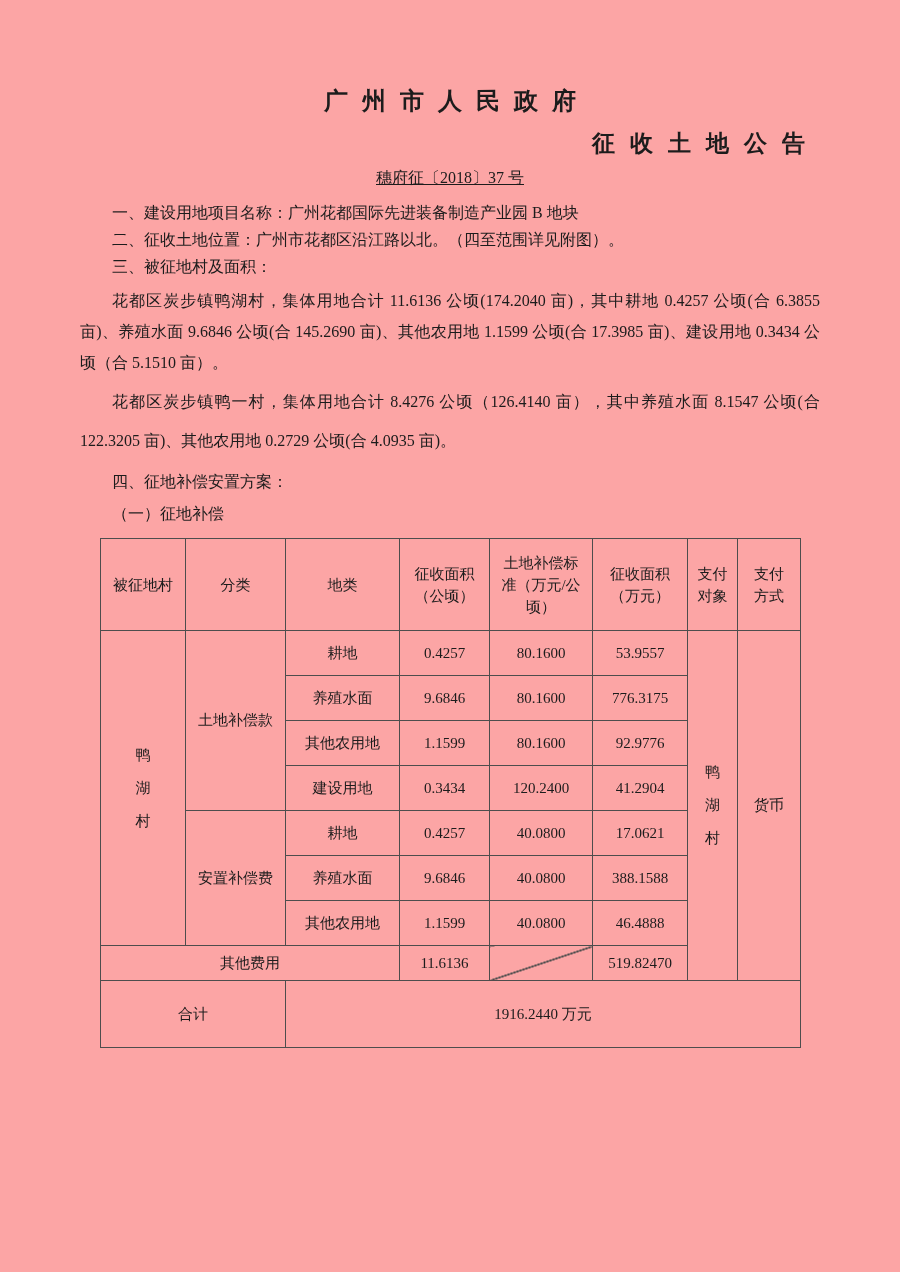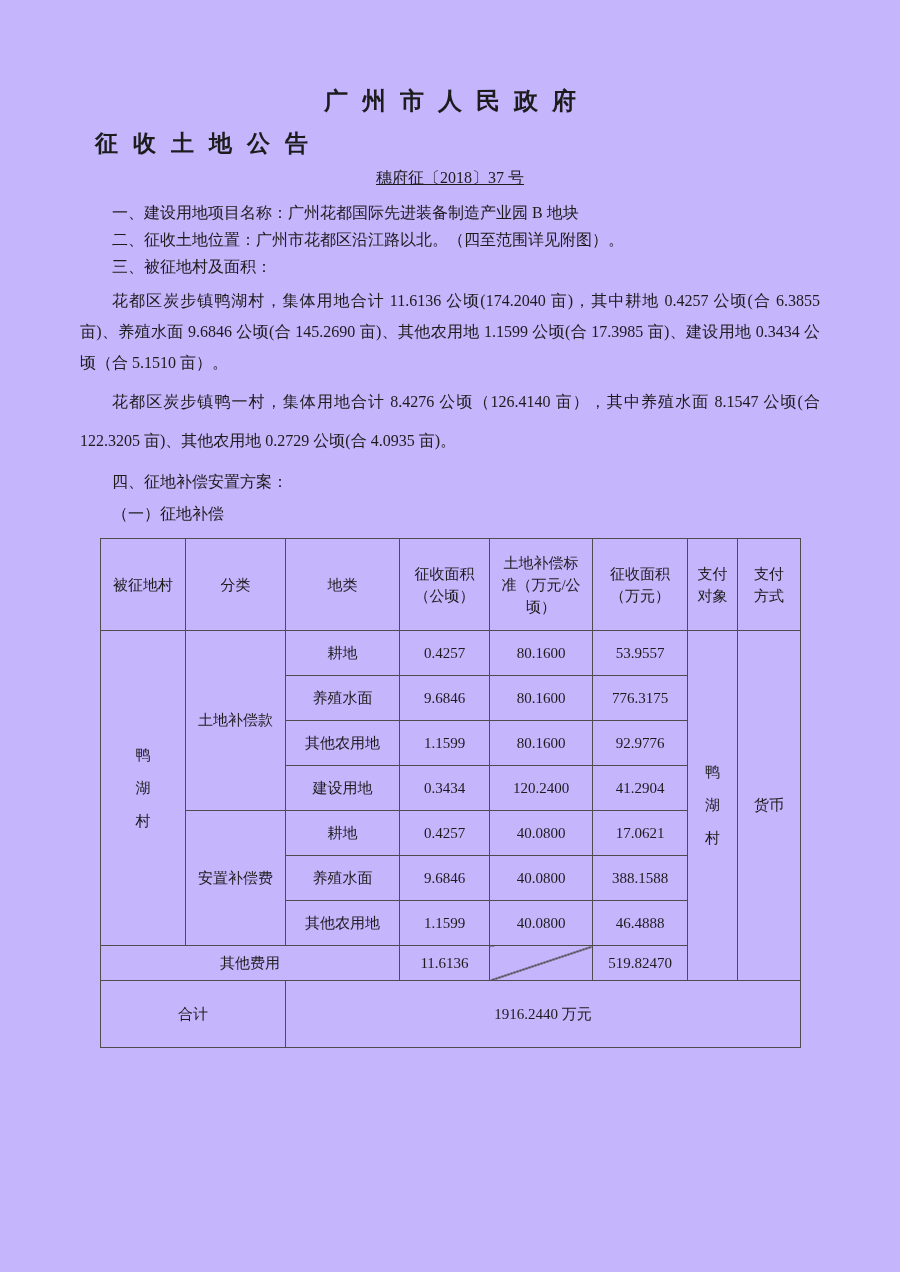--- a/index.html
+++ b/index.html
@@ -1,38 +1,38 @@
 <!DOCTYPE html>
 <html><head>
 <meta charset="utf-8">
 <style>
   * { box-sizing: border-box; }
   html, body { margin: 0; padding: 0; background: #ffffff; }
   .page {
     position: relative;
     width: 900px;
     height: 1272px;
-    background: #c4b5fd;
+    background: #fca5a5;
     font-family: "Liberation Serif", "DejaVu Serif", serif;
     color: #1c1c1c;
     padding: 86px 80px 0 80px;
     overflow: hidden;
   }
   .gov-title {
     margin: 0;
     text-align: center;
     font-size: 24px;
     font-weight: 700;
     letter-spacing: 14px;
     text-indent: 14px;
     line-height: 30px;
   }
   .doc-title {
     margin: 14px 0 0 0;
-    text-align: left;
+    text-align: right;
     font-size: 23px;
     font-weight: 700;
     letter-spacing: 15px;
     text-indent: 15px;
     line-height: 28px;
   }
   .doc-number {
     margin-top: 10px;
     text-align: center;
     font-size: 16px;

